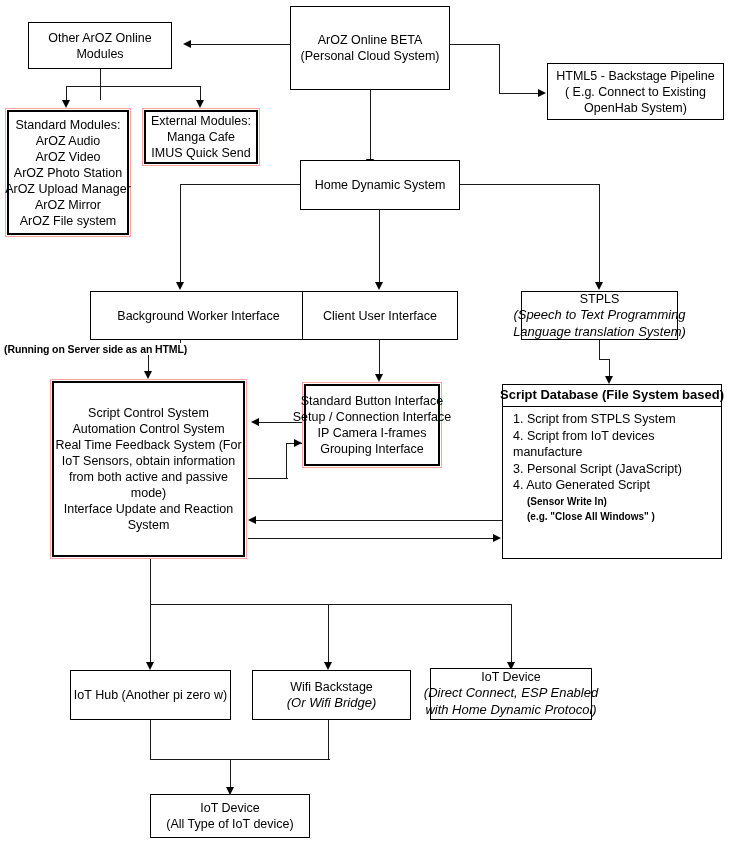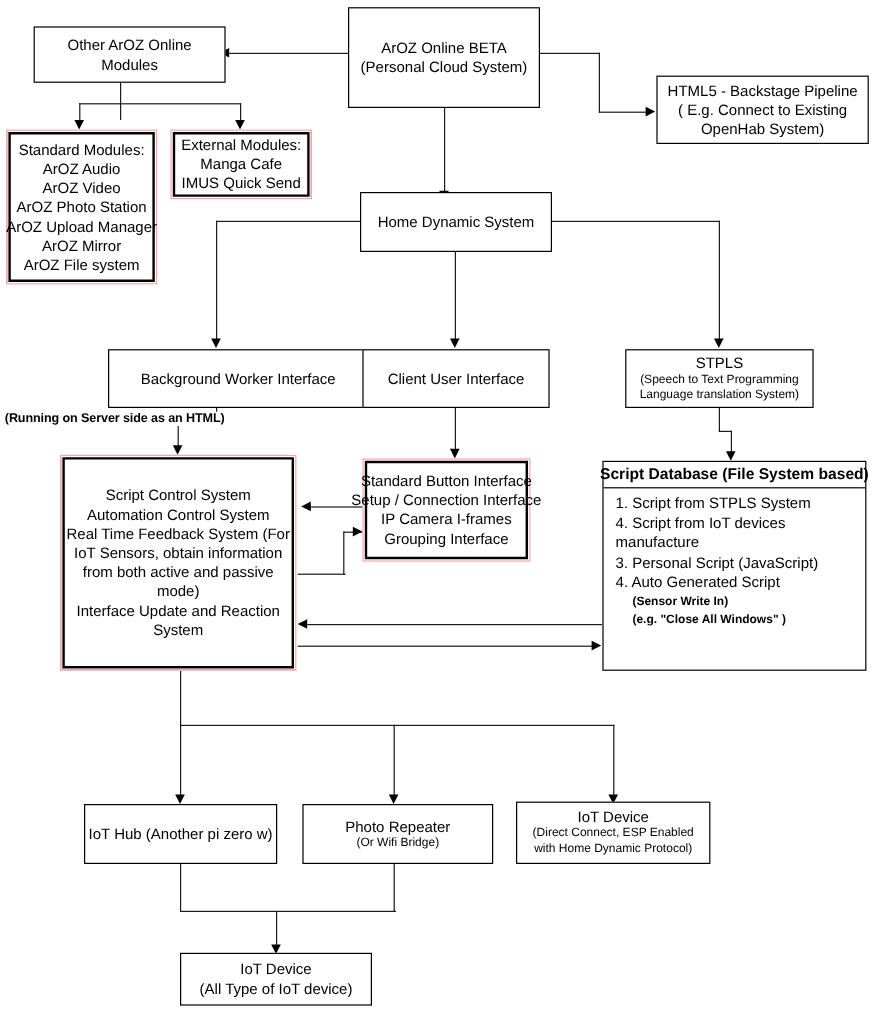--- a/index.html
+++ b/index.html
@@ -75,21 +75,21 @@
   }
   .pipeline-label {
     position: absolute;
     font-size: 14px;
     font-weight: bold;
     white-space: nowrap;
     z-index: 6;
     background: #ffffff;
     padding: 0 4px;
   }
-  .sub { font-size: 10px; }
+  .sub { font-size: 13px; font-style: italic; }
   .db-title {
     position: absolute;
     top: 0;
     left: 0;
     right: 0;
     height: 22px;
     display: flex;
     align-items: center;
     justify-content: center;
     font-size: 13px;
@@ -188,21 +188,21 @@
   <div class="arrow arr-down" style="left:324px; top:662px;"></div>
   <div class="line v" style="left:511px; top:604px; height:60px;"></div>
   <div class="arrow arr-down" style="left:507px; top:662px;"></div>
 
   <div class="line v" style="left:150px; top:720px; height:40px;"></div>
   <div class="line v" style="left:328px; top:720px; height:40px;"></div>
   <div class="line h" style="left:150px; top:759px; width:180px;"></div>
   <div class="line v" style="left:230px; top:759px; height:30px;"></div>
   <div class="arrow arr-down" style="left:226px; top:787px;"></div>
 
-  <div class="box" style="left:28px; top:22px; width:160px; height:47px;">
+  <div class="box" style="left:28px; top:22px; width:144px; height:47px;">
     <span class="ln">Other ArOZ Online</span>
     <span class="ln">Modules</span>
   </div>
 
   <div class="box" style="left:290px; top:6px; width:160px; height:84px;">
     <span class="ln">ArOZ Online BETA</span>
     <span class="ln">(Personal Cloud System)</span>
   </div>
 
   <div class="box" style="left:547px; top:63px; width:177px; height:57px;">
@@ -276,21 +276,21 @@
       <div class="note">(Sensor Write In)</div>
       <div class="note">(e.g. "Close All Windows" )</div>
     </div>
   </div>
 
   <div class="box" style="left:70px; top:670px; width:161px; height:50px;">
     <span class="ln">IoT Hub (Another pi zero w)</span>
   </div>
 
   <div class="box" style="left:252px; top:670px; width:159px; height:50px;">
-    <span class="ln">Photo Repeater</span>
+    <span class="ln">Wifi Backstage</span>
     <span class="ln sub">(Or Wifi Bridge)</span>
   </div>
 
   <div class="box" style="left:430px; top:668px; width:162px; height:52px;">
     <span class="ln">IoT Device</span>
     <span class="ln sub">(Direct Connect, ESP Enabled</span>
     <span class="ln sub">with Home Dynamic Protocol)</span>
   </div>
 
   <div class="box" style="left:150px; top:794px; width:160px; height:44px;">

